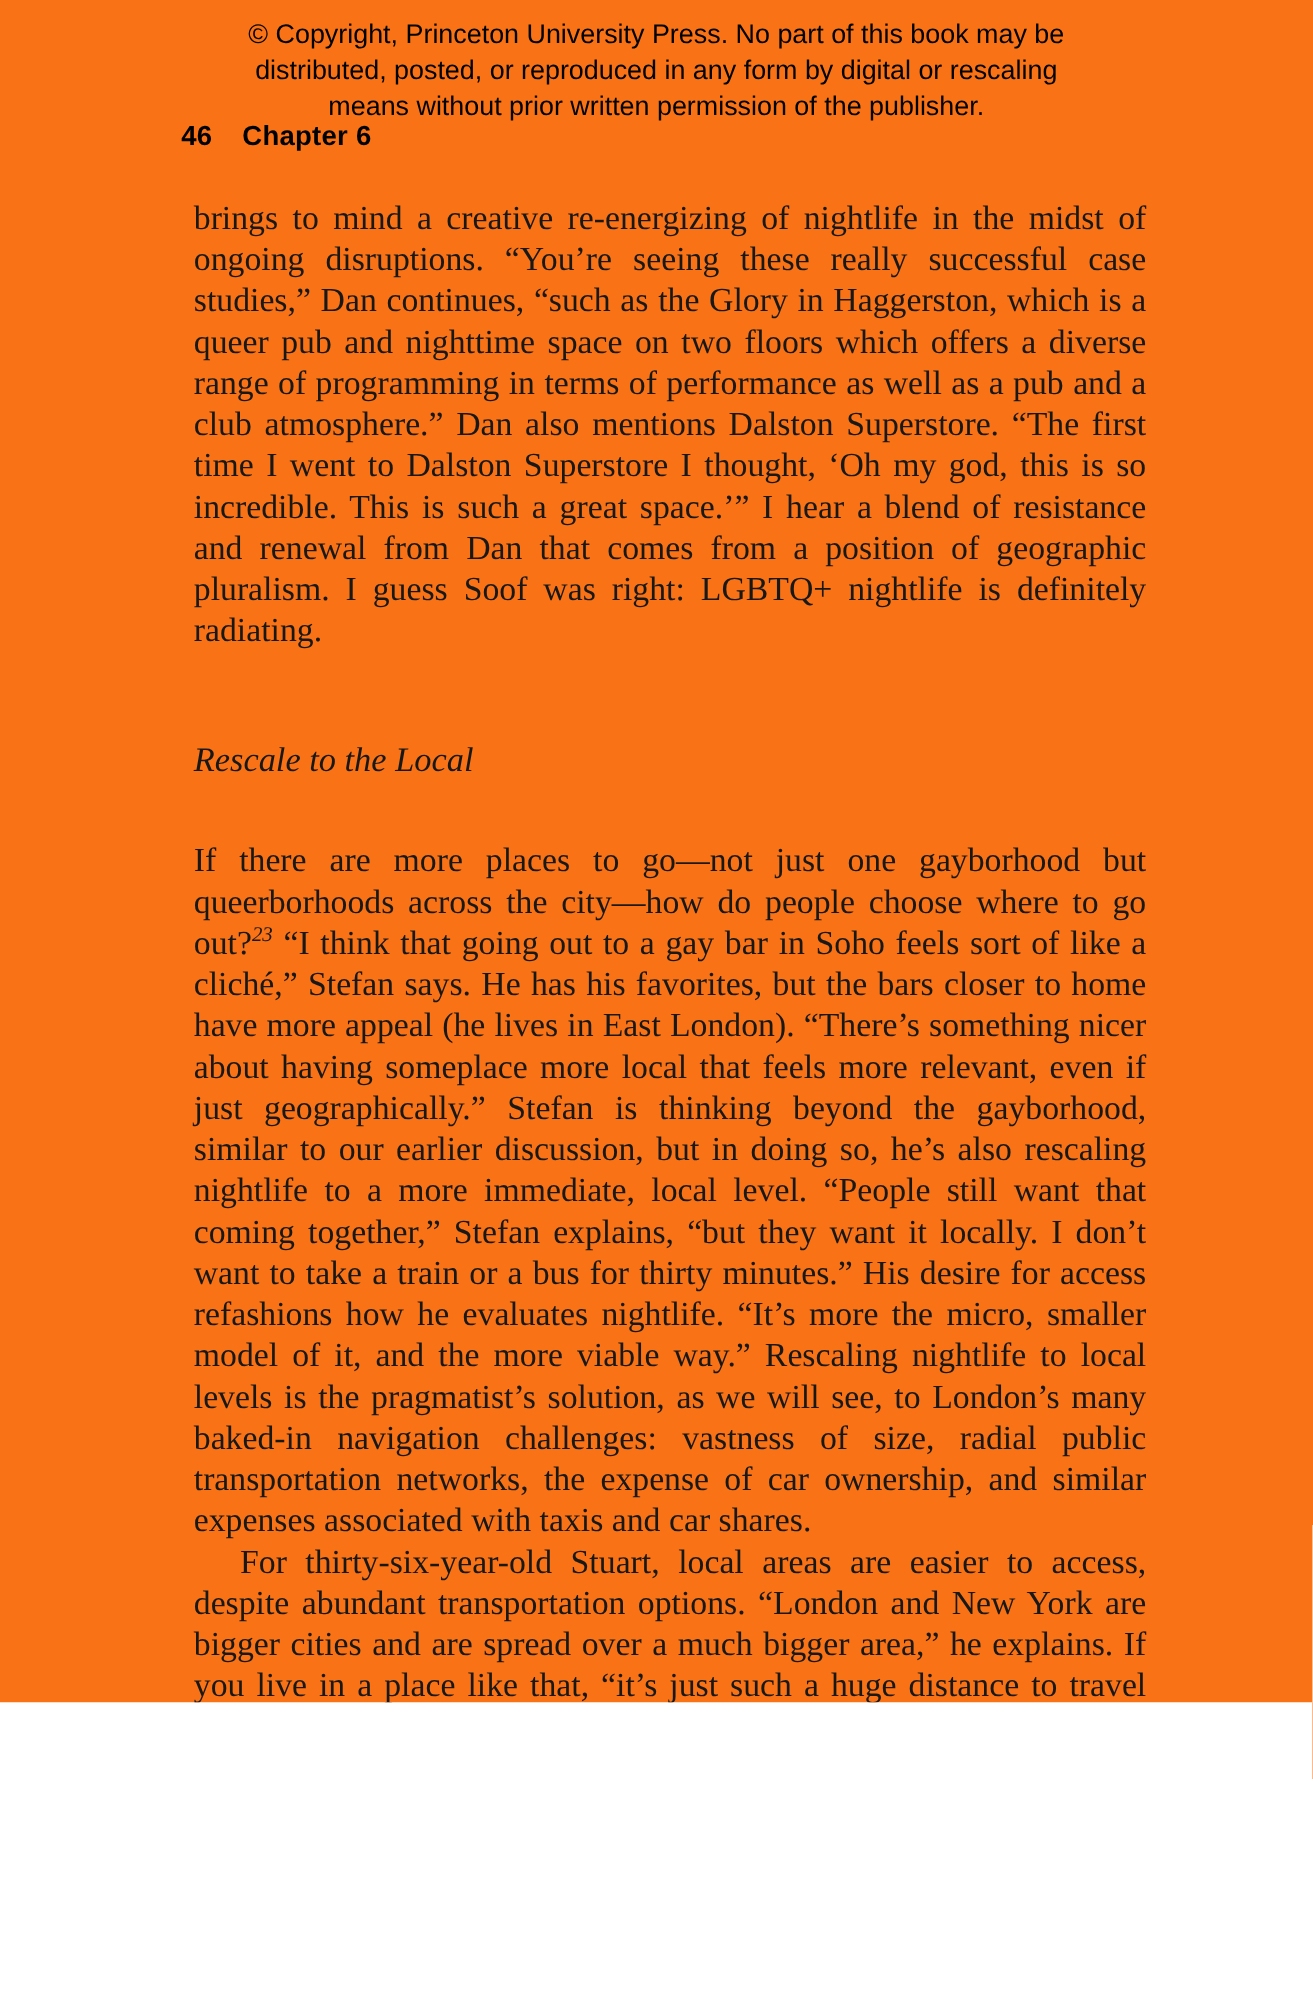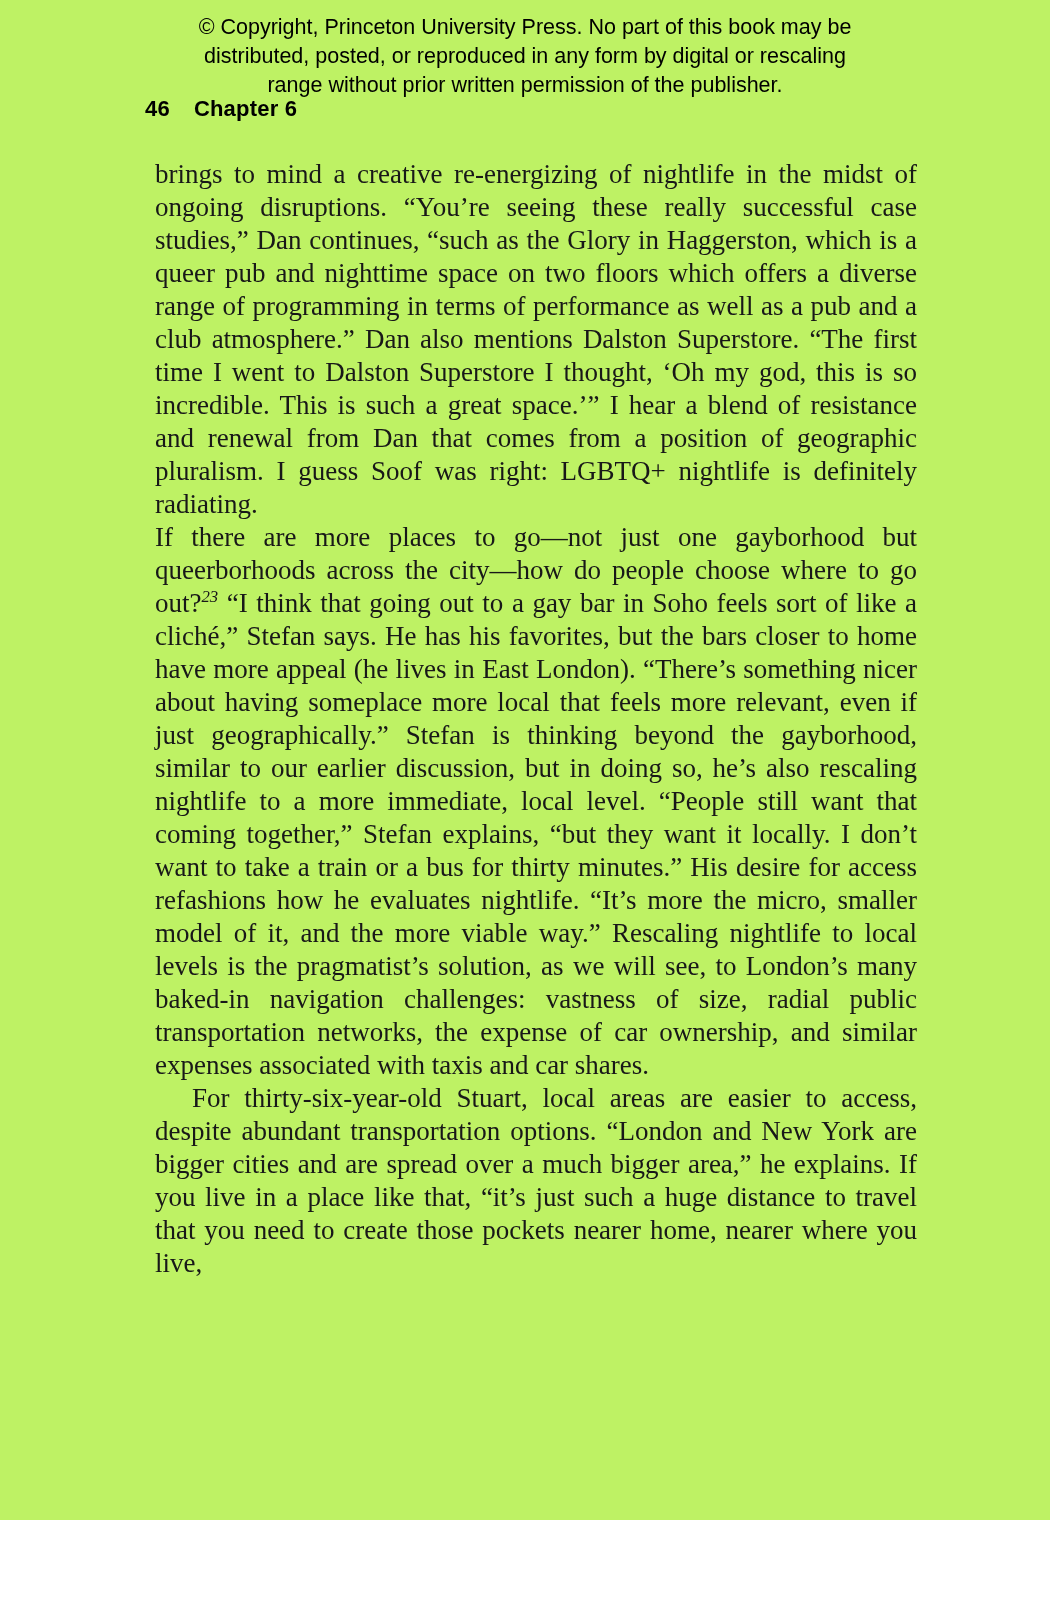--- a/index.html
+++ b/index.html
@@ -4,22 +4,22 @@
 <title>Book Page</title>
 <style>
   html, body {
     margin: 0;
     padding: 0;
     background: #ffffff;
   }
   .page {
     position: relative;
     width: 1050px;
-    height: 1520px;
-    background: #bef264;
+    height: 1362px;
+    background: #f97316;
     overflow: hidden;
   }
   .copyright {
     position: absolute;
     top: 13px;
     left: 0;
     width: 100%;
     text-align: center;
     font-family: "Liberation Sans", sans-serif;
     font-size: 21.5px;
@@ -89,30 +89,31 @@
   }
 </style>
 </head>
 <body>
 
 <div class="page">
 
   <div class="copyright">
     <div>© Copyright, Princeton University Press. No part of this book may be</div>
     <div>distributed, posted, or reproduced in any form by digital or rescaling</div>
-    <div>range without prior written permission of the publisher.</div>
+    <div>means without prior written permission of the publisher.</div>
   </div>
 
   <div class="running-head">
     <span class="page-num">46</span><span>Chapter 6</span>
   </div>
 
   <main class="body-text">
     <p class="para">brings to mind a creative re-energizing of nightlife in the midst of ongoing disruptions. “You’re seeing these really successful case studies,” Dan continues, “such as the Glory in Haggerston, which is a queer pub and nighttime space on two floors which offers a diverse range of programming in terms of performance as well as a pub and a club atmosphere.” Dan also mentions Dalston Superstore. “The first time I went to Dalston Superstore I thought, ‘Oh my god, this is so incredible. This is such a great space.’” I hear a blend of resistance and renewal from Dan that comes from a position of geographic pluralism. I guess Soof was right: LGBTQ+ nightlife is definitely radiating.</p>
 
+    <h2 class="section-heading">Rescale to the Local</h2>
 
     <p class="para"><span>If there are more places to go—not just one gayborhood but queerborhoods across the city—how do people choose where to go out?</span><sup class="fn">23</sup><span> “I think that going out to a gay bar in Soho feels sort of like a cliché,” Stefan says. He has his favorites, but the bars closer to home have more appeal (he lives in East London). “There’s something nicer about having someplace more local that feels more relevant, even if just geographically.” Stefan is thinking beyond the gayborhood, similar to our earlier discussion, but in doing so, he’s also rescaling nightlife to a more immediate, local level. “People still want that coming together,” Stefan explains, “but they want it locally. I don’t want to take a train or a bus for thirty minutes.” His desire for access refashions how he evaluates nightlife. “It’s more the micro, smaller model of it, and the more viable way.” Rescaling nightlife to local levels is the pragmatist’s solution, as we will see, to London’s many baked-in navigation challenges: vastness of size, radial public transportation networks, the expense of car ownership, and similar expenses associated with taxis and car shares.</span></p>
 
     <p class="para indent continues">For thirty-six-year-old Stuart, local areas are easier to access, despite abundant transportation options. “London and New York are bigger cities and are spread over a much bigger area,” he explains. If you live in a place like that, “it’s just such a huge distance to travel that you need to create those pockets nearer home, nearer where you live,</p>
   </main>
 
   <div class="queries">For general queries, contact info@press.princeton.edu</div>
 
 </div>
 

